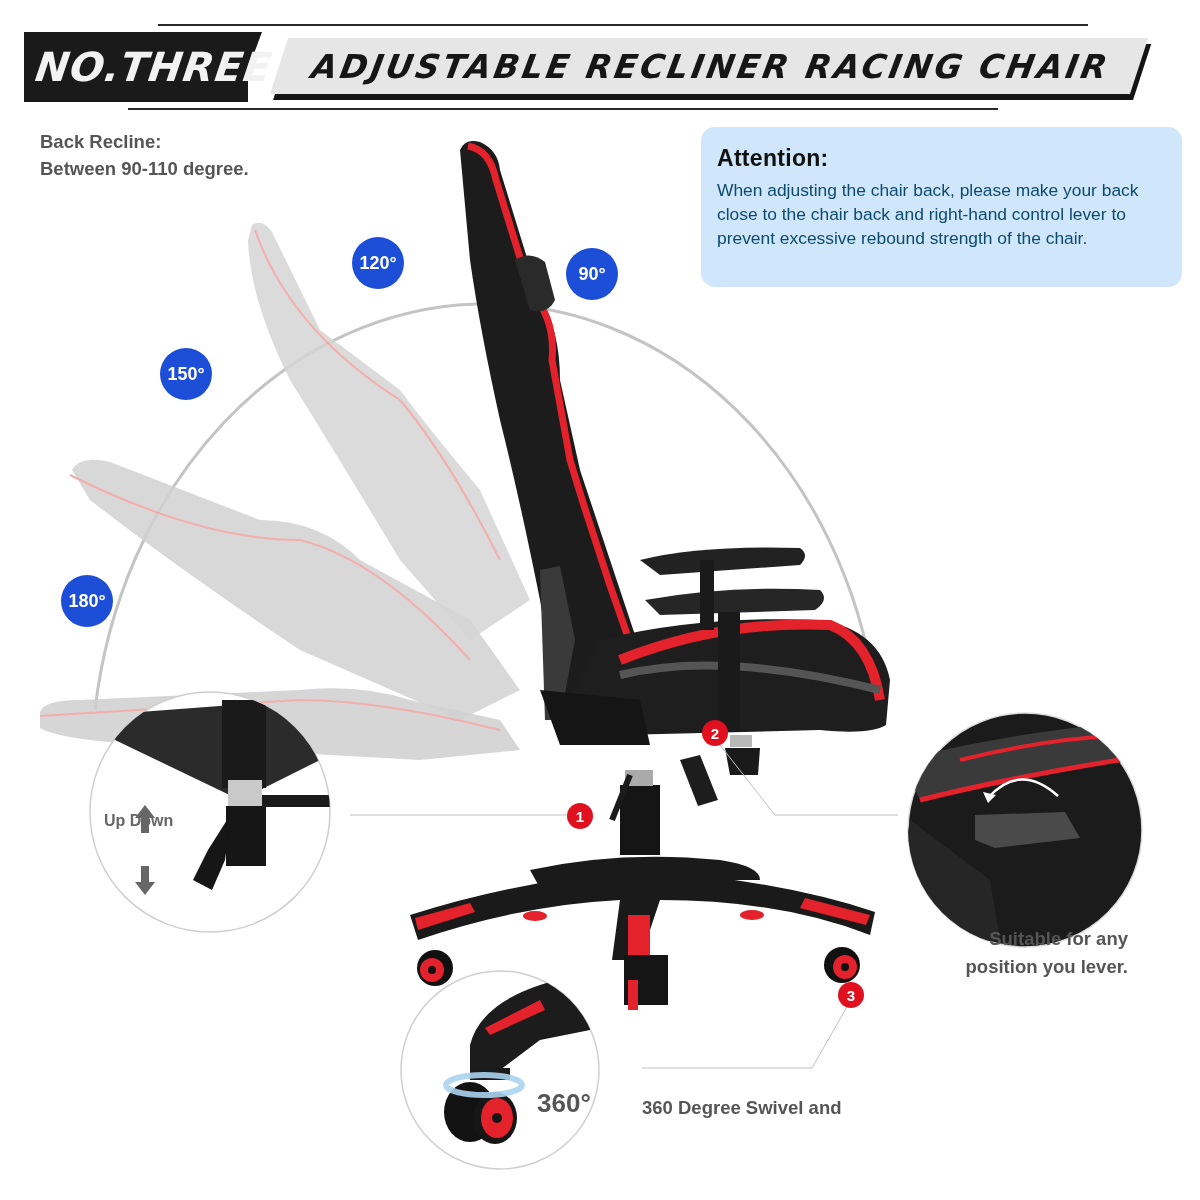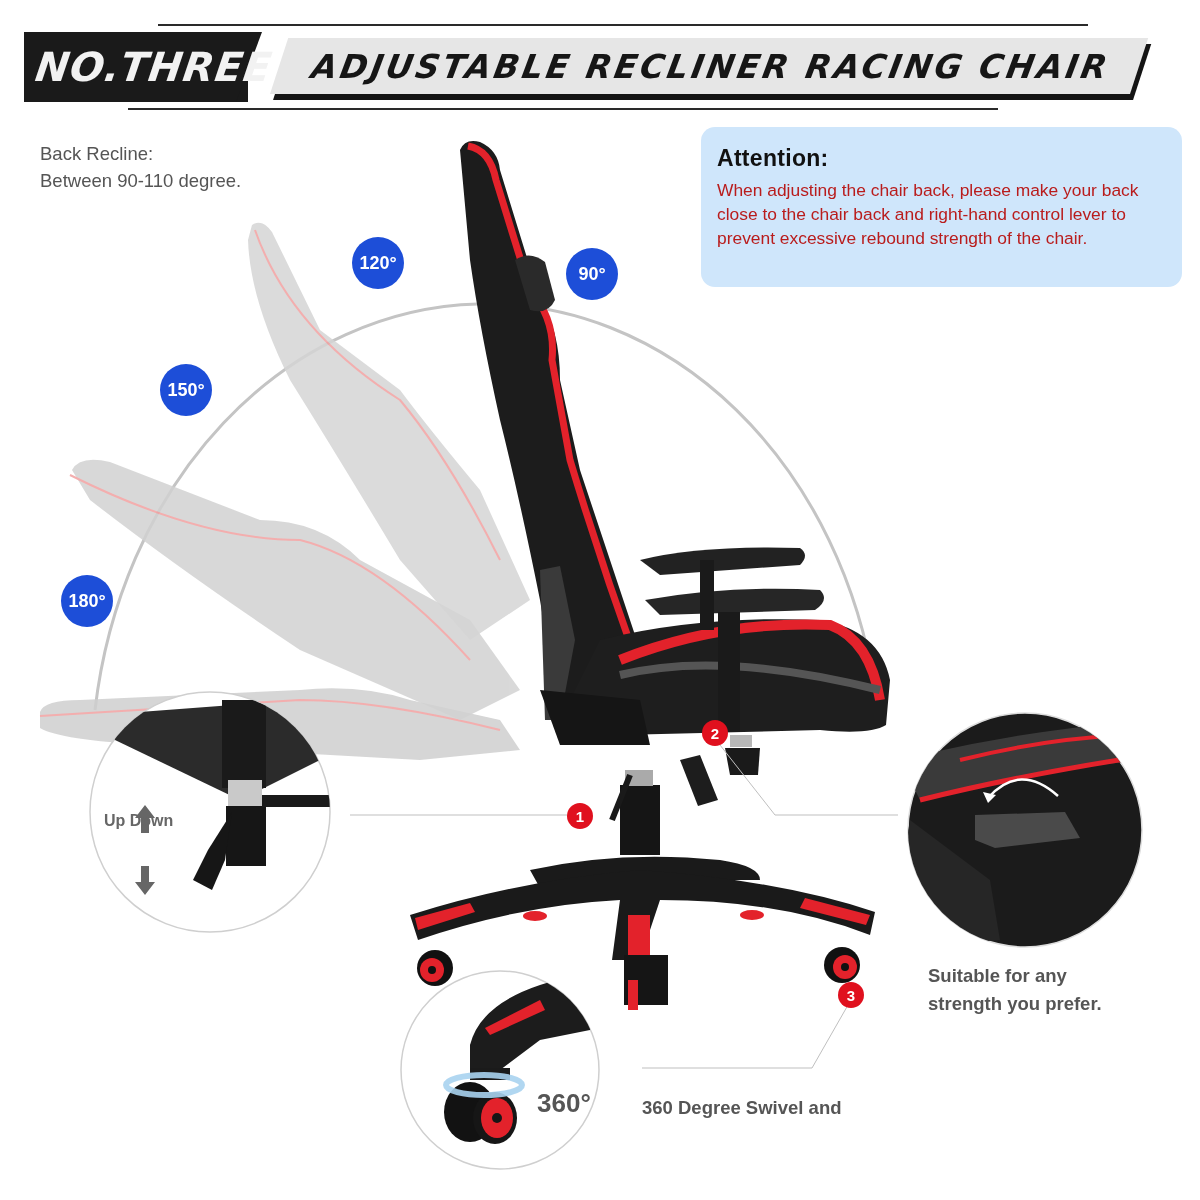--- a/index.html
+++ b/index.html
@@ -17,29 +17,29 @@
                font-style: italic; color: #f2f2f2; letter-spacing: 1px;
                font-family: "DejaVu Sans", sans-serif; transform: skewX(-8deg); }
   .hdr-grey { position: absolute; left: 270px; top: 38px; width: 860px; height: 56px;
               background: #e6e6e6; transform: skewX(-18deg); transform-origin: left bottom;
               box-shadow: 5px 6px 0 #141414; }
   .hdr-title { position: absolute; left: 312px; top: 47px; font-size: 33px; font-weight: bold;
                font-style: italic; color: #161616; letter-spacing: 3px;
                font-family: "DejaVu Sans", sans-serif; transform: skewX(-10deg); white-space: nowrap; }
 
   
-  .recline-text { left: 40px; top: 140px; color: #555555; font-size: 18.5px; font-weight: normal;
+  .recline-text { left: 40px; top: 128px; color: #555555; font-size: 18.5px; font-weight: bold;
                   line-height: 27px; }
 
   
   .attention { left: 701px; top: 127px; width: 481px; height: 160px; background: #cfe6fb;
                border-radius: 14px; box-sizing: border-box; padding: 18px 20px 0 16px; }
   .attention h3 { margin: 0 0 6px 0; font-size: 23px; font-weight: bold; color: #111111;
                   letter-spacing: 0.3px; }
-  .attention p { margin: 0; font-size: 17.4px; line-height: 24px; color: #b91c1c; }
+  .attention p { margin: 0; font-size: 17.4px; line-height: 24px; color: #0c4a6e; }
 
   
   .deg { position: absolute; width: 52px; height: 52px; border-radius: 50%; background: #1d4ed8;
          color: #ffffff; font-weight: bold; font-size: 18px; display: flex; align-items: center;
          justify-content: center; }
 
   
   .caption { color: #555555; font-weight: bold; font-size: 18.5px; line-height: 28px; }
   .updown-label { color: #666666; font-weight: bold; font-size: 16px; }
   .deg360 { color: #555555; font-weight: bold; font-size: 26px; text-align: right; }
@@ -199,30 +199,30 @@
   <div>Between 90-110 degree.</div>
 </div>
 
 <div class="abs attention">
   <h3>Attention:</h3>
   <p>When adjusting the chair back, please make your back close to the chair back and right-hand control lever to prevent excessive rebound strength of the chair.</p>
 </div>
 
 <div class="deg" style="left:566px; top:248px;">90°</div>
 <div class="deg" style="left:352px; top:237px;">120°</div>
-<div class="deg" style="left:160px; top:364px;">150°</div>
+<div class="deg" style="left:160px; top:348px;">150°</div>
 <div class="deg" style="left:61px; top:575px;">180°</div>
 
 <div class="num" style="left:567px; top:803px;">1</div>
 <div class="num" style="left:702px; top:720px;">2</div>
 <div class="num" style="left:838px; top:982px;">3</div>
 
 <div class="abs updown-label" style="left:104px; top:812px;">Up Down</div>
 
-<div class="abs caption" style="left:928px; top:962px; width:200px; text-align:left;">
+<div class="abs caption" style="left:928px; top:925px; width:200px; text-align:right;">
   <div>Suitable for any</div>
-  <div>strength you prefer.</div>
+  <div>position you lever.</div>
 </div>
 
 <div class="abs deg360" style="left:537px; top:1088px;">360°</div>
 <div class="abs caption" style="left:642px; top:1094px;">
   <div>360 Degree Swivel and</div>
 </div>
 
 </body></html>

